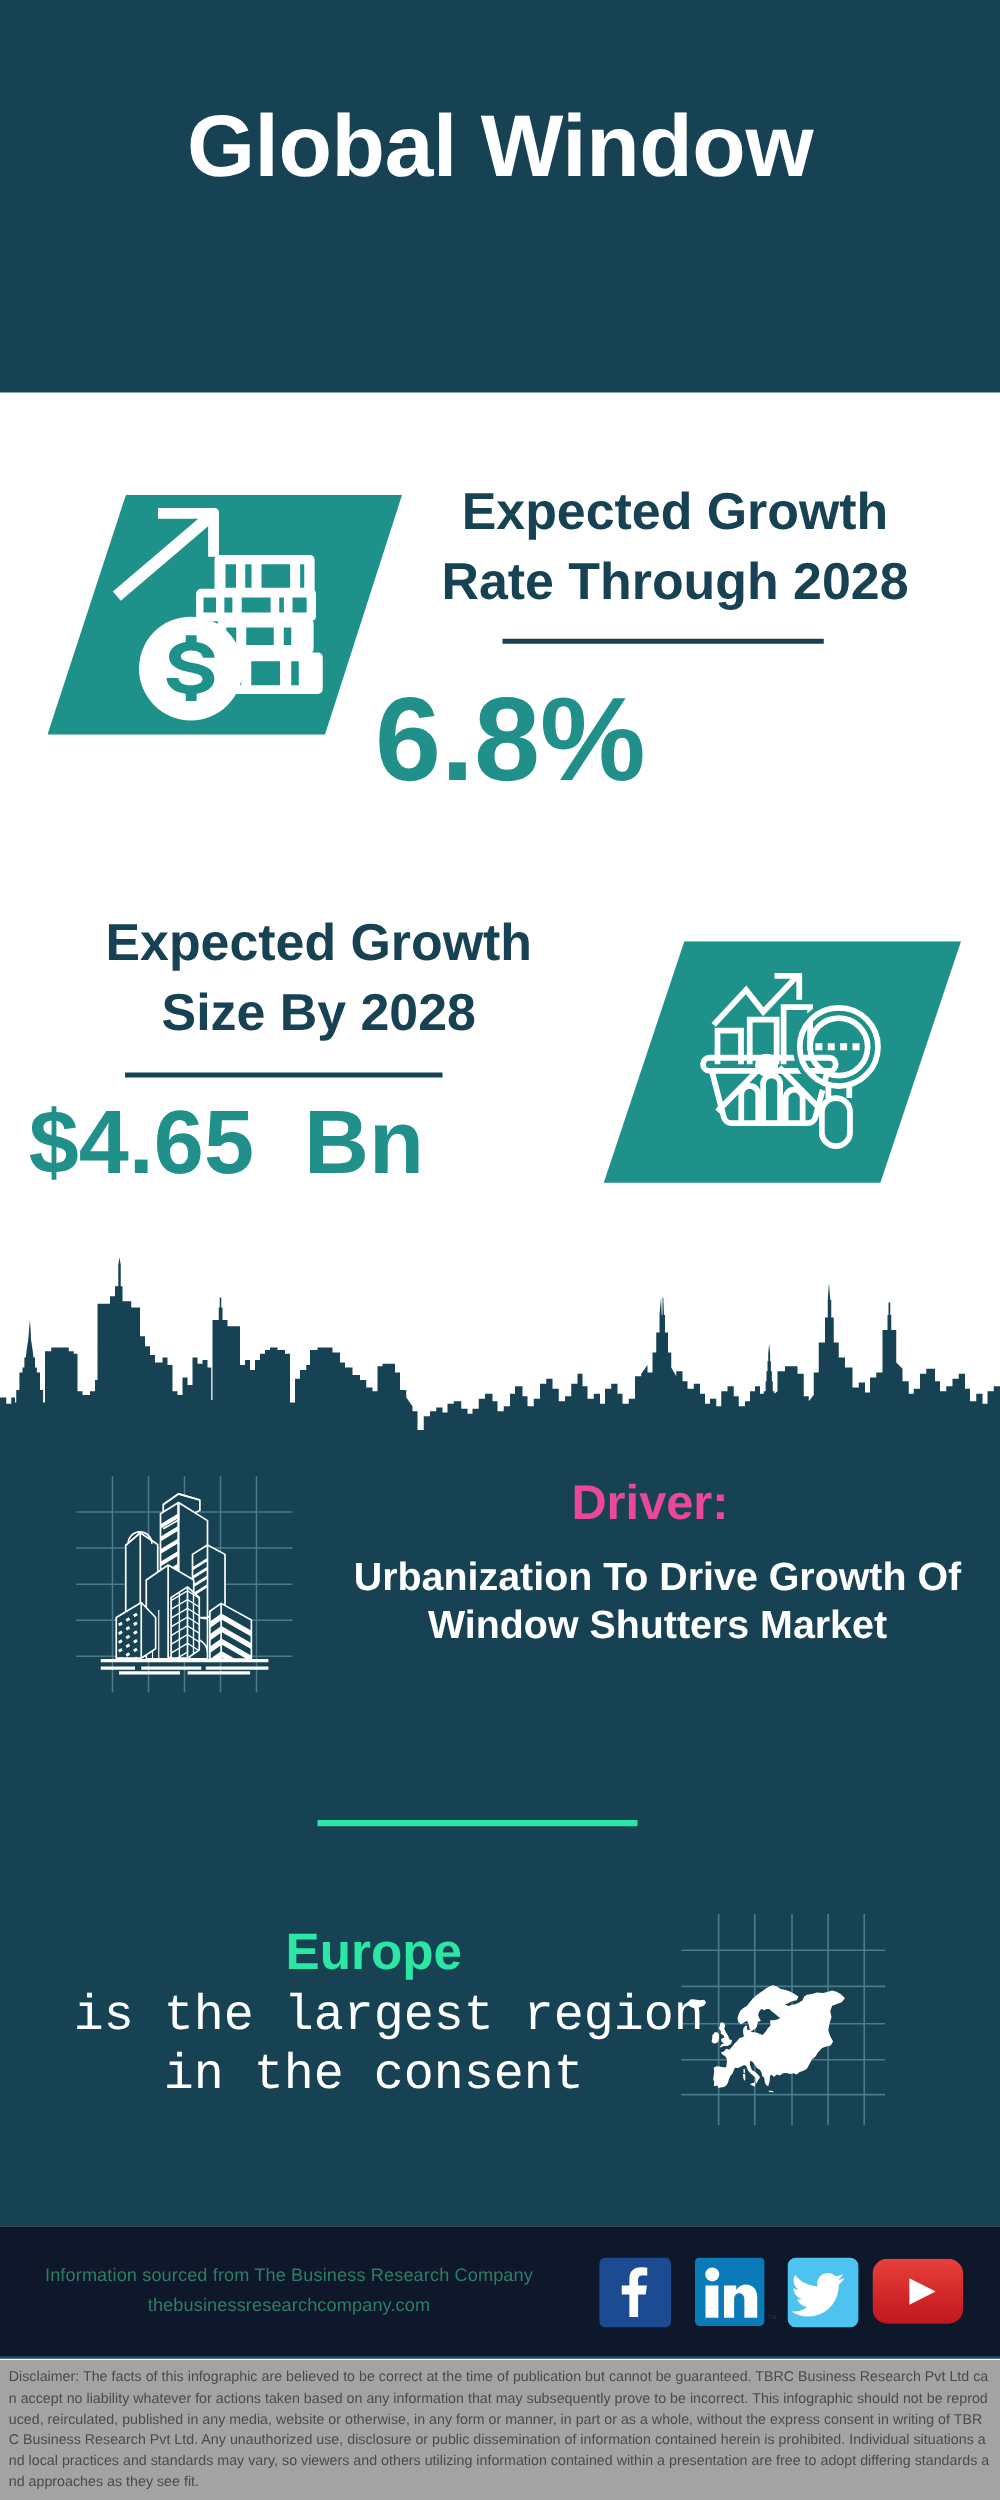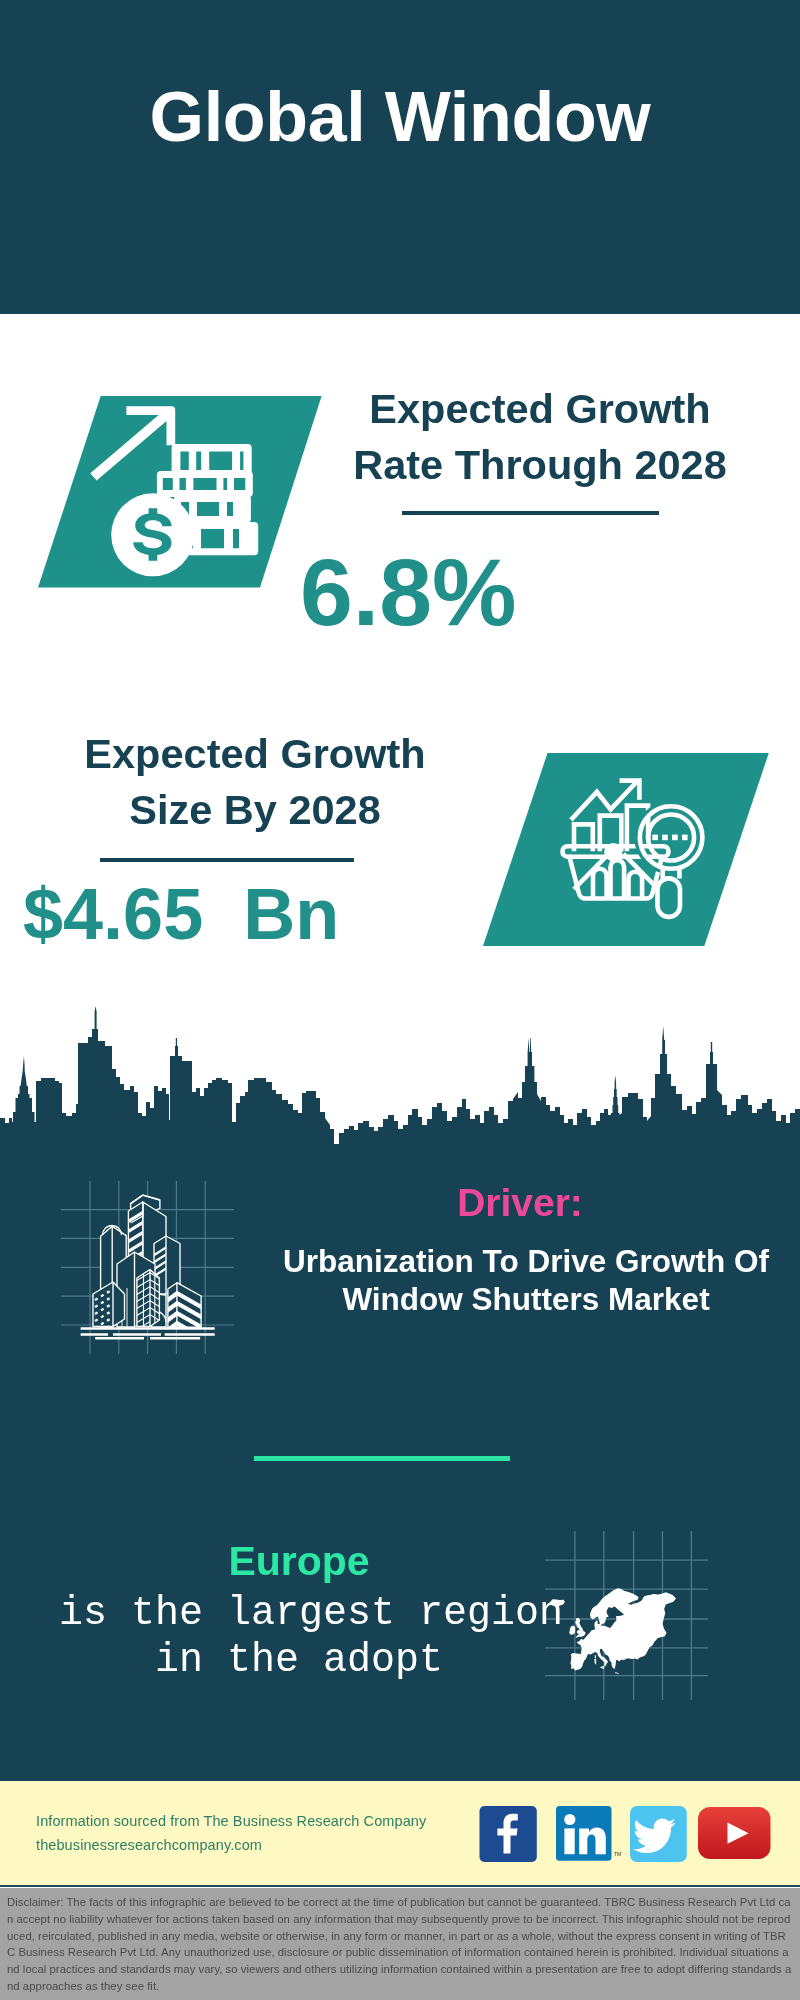--- a/index.html
+++ b/index.html
@@ -21,21 +21,21 @@
   .darkbody{position:absolute;left:0;top:1144px;width:800px;height:637px;background:#164253;}
   .skyline{position:absolute;left:0;top:1002px;width:800px;height:144px;}
 
   .driver-label{position:absolute;color:#ec4899;font-size:39px;font-weight:bold;text-align:center;line-height:39px;}
   .driver-text{position:absolute;color:#fff;font-size:31.5px;font-weight:bold;line-height:38.3px;text-align:center;white-space:nowrap;}
   .mid-rule{position:absolute;height:5px;background:#2ce6a4;}
   .region-name{position:absolute;color:#2ce6a4;font-size:41px;font-weight:bold;text-align:center;line-height:41px;}
   .region-text{position:absolute;color:#fff;font-size:40px;line-height:46.8px;text-align:center;white-space:nowrap;font-family:Liberation Mono, monospace;}
 
   
-  .footer{position:absolute;left:0;top:1781px;width:800px;height:105px;background:#fef9c3;}
+  .footer{position:absolute;left:0;top:1781px;width:800px;height:105px;background:#0f172a;text-align:center;}
   .src-text{position:absolute;color:#2c7f67;font-size:14.5px;line-height:24px;letter-spacing:0.1px;}
   .social{position:absolute;display:flex;align-items:flex-start;}
   .social svg{display:block;}
   .social [data-name="linkedin-icon"]{margin-left:19px;}
   .social [data-name="linkedin-tm"]{font-size:5px;color:#333;margin-top:45px;margin-left:2px;}
   .social [data-name="twitter-icon"]{margin-left:9px;}
   .social [data-name="youtube-icon"]{margin-left:11px;margin-top:1px;}
   .disclaimer{position:absolute;left:0;top:1888px;width:800px;height:112px;background:#a3a3a3;}
   .disclaimer p{margin:0;position:absolute;left:7px;top:6px;width:786px;color:#4a4a4a;
     font-size:11.35px;line-height:16.8px;text-align:left;word-break:break-all;letter-spacing:0.03px;}
@@ -292,21 +292,21 @@
     <path data-name="ireland" d="M 24.8,97.4 L 26.8,94.8 L 28.7,94.8 L 30.1,96.2 L 30.2,99.3 L 29.7,102.1 L 27.9,103.5 L 25.7,103.8 L 24.2,102.1 L 24.8,99.5 Z"></path>
     <path data-name="iceland" d="M 5.0,70.9 L 7.6,68.3 L 11.1,68.6 L 14.8,69.1 L 18.4,68.8 L 19.9,70.9 L 18.1,73.5 L 14.5,74.7 L 10.8,75.7 L 7.4,74.5 L 5.4,72.4 Z"></path>
     <path data-name="sicily" d="M 55.0,136.1 L 58.7,135.0 L 59.3,135.7 L 58.8,138.3 L 55.3,136.6 Z"></path>
     <path data-name="sardinia" d="M 49.3,128.1 L 51.2,128.3 L 51.2,132.8 L 50.4,133.5 L 49.6,131.2 Z"></path>
     <path data-name="corsica" d="M 49.8,123.9 L 51.1,124.6 L 50.9,127.6 L 49.8,127.4 Z"></path>
     <path data-name="crete" d="M 70.0,141.3 L 73.7,142.0 L 73.7,142.8 L 70.2,142.3 Z"></path>
   </g>
 </svg>
   <div class="region-name" data-name="region-name" style="left:59px;top:1541px;width:480px;">Europe</div>
   <div class="region-text" data-name="region-text" style="left:59px;top:1591px;width:480px;">
-    <span data-name="region-line-1">is the largest region</span><br><span data-name="region-line-2">in the adopt</span>
+    <span data-name="region-line-1">is the largest region</span><br><span data-name="region-line-2">in the consent</span>
   </div>
 
   <div class="footer" data-name="footer">
     <div class="src-text" data-name="source-text" style="left:36px;top:28px;">
       <div data-name="source-line-1">Information sourced from The Business Research Company</div>
       <div data-name="source-line-2">thebusinessresearchcompany.com</div>
     </div>
   </div>
 
   <div class="social" data-name="social-links" style="left:479px;top:1806px;">

